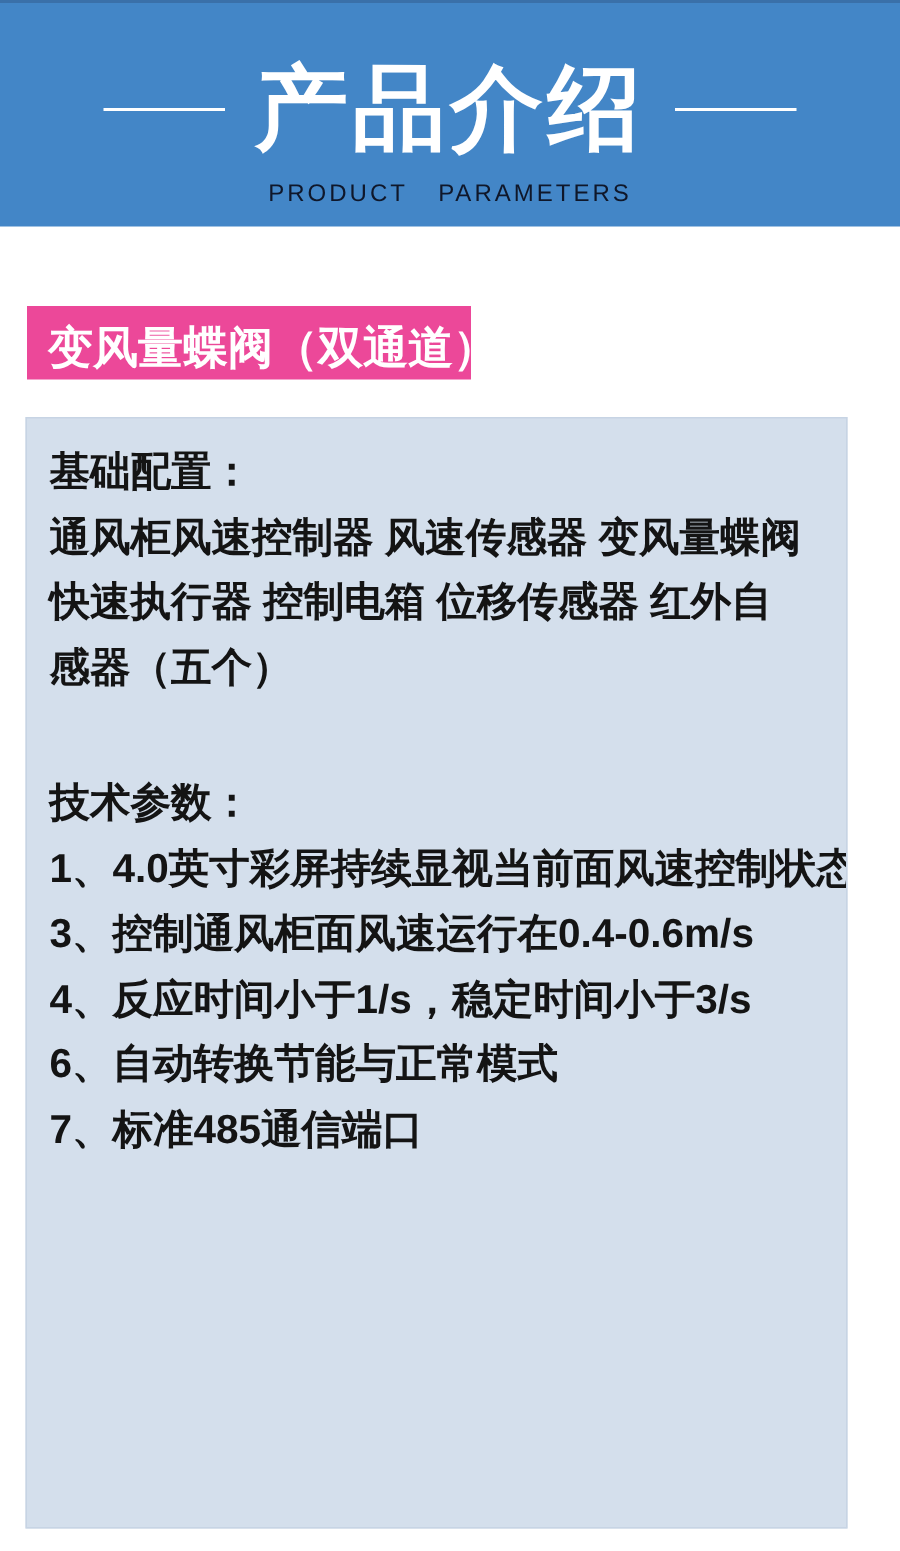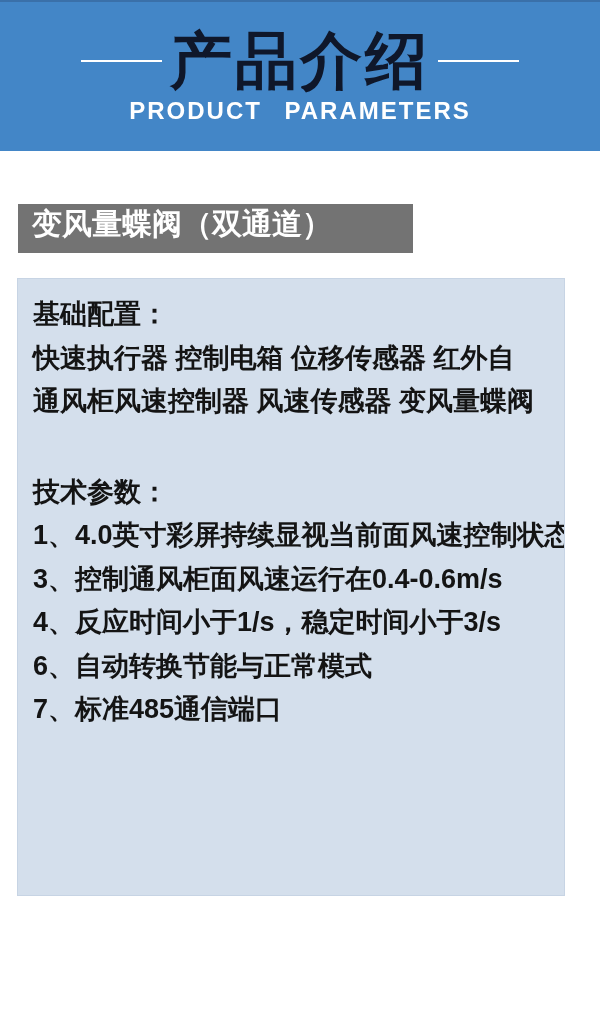--- a/index.html
+++ b/index.html
@@ -34,62 +34,62 @@
     align-items: center;
     justify-content: center;
     gap: 8px;
   }
   .decor-line {
     width: 81px;
     height: 2px;
     background: #ffffff;
   }
   .banner-title {
-    margin: 0;
-    color: #0f172a;
+    margin: 12px;
+    color: #ffffff;
     font-size: 62px;
     line-height: 66px;
     font-weight: 900;
     letter-spacing: 3px;
     white-space: nowrap;
   }
   .banner-subtitle {
     margin-top: 3px;
-    color: #ffffff;
-    font-size: 24px;
-    font-weight: bold;
+    color: #0f172a;
+    font-size: 16px;
+    font-weight: normal;
     letter-spacing: 2px;
     word-spacing: 14px;
     white-space: nowrap;
   }
 
   
   .badge {
     box-sizing: border-box;
     margin: 53px 0 0 18px;
-    width: 395px;
+    width: 296px;
     height: 49px;
-    background: #737373;
+    background: #ec4899;
     color: #ffffff;
     display: flex;
-    align-items: flex-start;
+    align-items: flex-end;
     padding-left: 14px;
   }
   .badge span {
     font-size: 30px;
     font-weight: bold;
     white-space: nowrap;
   }
 
   
   .info-box {
     box-sizing: border-box;
     margin: 25px 0 0 17px;
     width: 548px;
-    height: 618px;
+    height: 741px;
     background: #d4dfec;
     border: 1px solid #c7d4e4;
     padding: 14px 6px 0 15px;
     overflow: hidden;
   }
   .info-box p {
     margin: 0;
     color: #141414;
     font-size: 27px;
     font-weight: bold;
@@ -113,22 +113,23 @@
     </div>
     <div class="banner-subtitle">PRODUCT PARAMETERS</div>
   </header>
 
   <div class="badge">
     <span>变风量蝶阀（双通道）</span>
   </div>
 
   <section class="info-box">
     <p>基础配置：</p>
+    <p>通风柜风速控制器 风速传感器 变风量蝶阀</p>
     <p>快速执行器 控制电箱 位移传感器 红外自</p>
-    <p>通风柜风速控制器 风速传感器 变风量蝶阀</p>
+    <p>感器（五个）</p>
 
     <div class="section-spacer"></div>
 
     <p>技术参数：</p>
     <p>1、4.0英寸彩屏持续显视当前面风速控制状态</p>
     <p>3、控制通风柜面风速运行在0.4-0.6m/s</p>
     <p>4、反应时间小于1/s，稳定时间小于3/s</p>
     <p>6、自动转换节能与正常模式</p>
     <p>7、标准485通信端口</p>
   </section>

